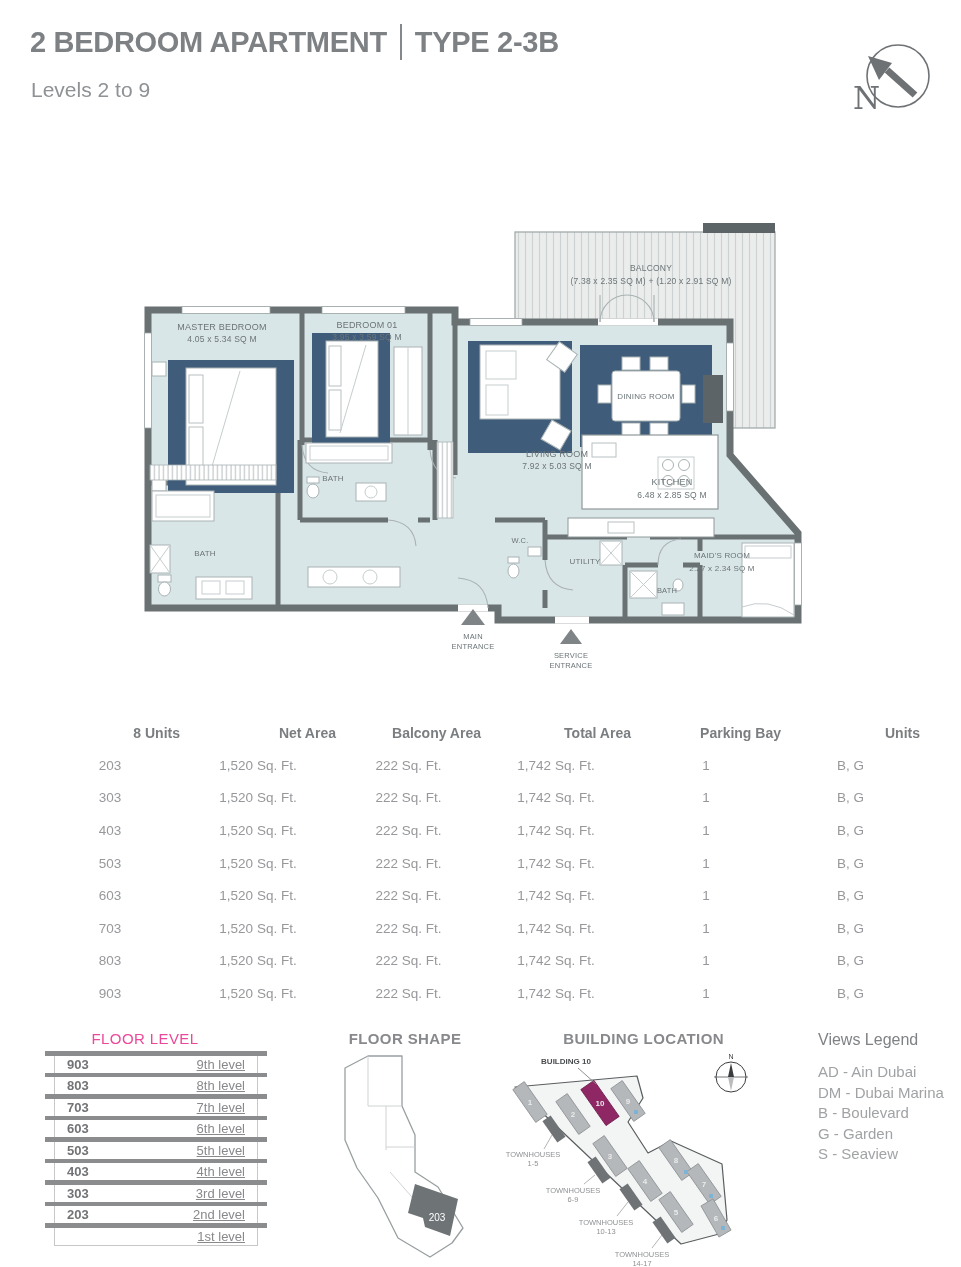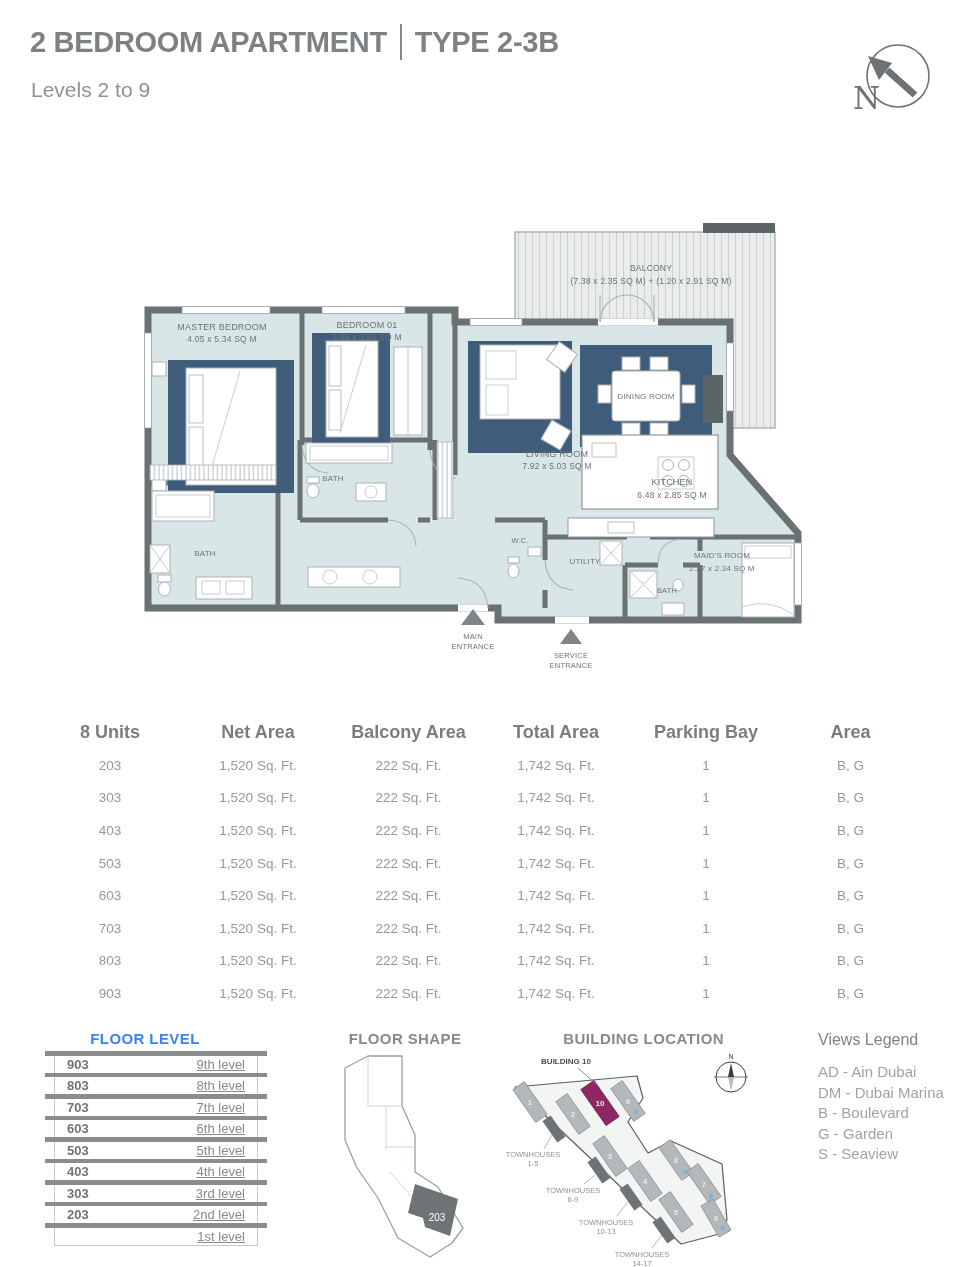--- a/index.html
+++ b/index.html
@@ -9,25 +9,25 @@
   .hdr-title{position:absolute;left:30px;top:24px;display:flex;align-items:center;
              color:#7e8184;font-weight:bold;font-size:29px;letter-spacing:-0.3px;white-space:nowrap;}
   .hdr-divider{width:2px;height:36px;background:#85888b;margin:0 13px;}
   .hdr-sub{position:absolute;left:31px;top:78px;font-size:21px;color:#8f9295;}
   .hdr-compass{position:absolute;left:835px;top:33px;}
   
   .plan{position:absolute;left:130px;top:215px;}
   .plan text{font-family:"Liberation Sans",sans-serif;fill:#6b7477;}
   
   .units-table{position:absolute;left:40px;top:716px;width:880px;border-collapse:collapse;table-layout:fixed;}
-  .units-table th{font-size:18px;font-weight:bold;color:#7b7e80;height:33px;text-align:center;padding:0;}
+  .units-table th{font-size:14px;font-weight:bold;color:#7b7e80;height:33px;text-align:right;padding:0;}
   .units-table td{font-size:13.5px;color:#96989b;height:32.6px;text-align:center;padding:0;}
   
   .fl-title{position:absolute;left:45px;top:1030px;width:200px;text-align:center;
-            font-weight:bold;font-size:15px;color:#3b82f6;letter-spacing:.4px;}
+            font-weight:normal;font-size:15px;color:#ec4899;letter-spacing:.4px;}
   .fl-wrap{position:absolute;left:45px;top:1051px;width:222px;}
   .fl-bar{height:4.5px;background:#8a8c8e;}
   .fl-row{height:17px;margin:0 9px;border-left:1px solid #c5c7c9;border-right:1px solid #c5c7c9;
           display:flex;justify-content:space-between;align-items:center;padding:0 12px;}
   .fl-row.last{border-bottom:1px solid #c5c7c9;padding-left:18px;}
   .fl-unit{font-weight:bold;font-size:13px;color:#717376;min-width:30px;}
   .fl-level{font-size:13px;color:#87898c;text-decoration:underline;}
   
   .fs-title{position:absolute;left:330px;top:1030px;width:150px;text-align:center;
             font-weight:bold;font-size:15px;color:#87898c;letter-spacing:.4px;}
@@ -264,21 +264,21 @@
         <col style="width:150px">
         <col style="width:139px">
       </colgroup>
     <thead>
       <tr>
         <th>8 Units</th>
         <th>Net Area</th>
         <th>Balcony Area</th>
         <th>Total Area</th>
         <th>Parking Bay</th>
-        <th>Area</th>
+        <th>Units</th>
       </tr>
     </thead>
     <tbody>
       <tr>
           <td>203</td>
           <td>1,520 Sq. Ft.</td>
           <td>222 Sq. Ft.</td>
           <td>1,742 Sq. Ft.</td>
           <td>1</td>
           <td>B, G</td>

